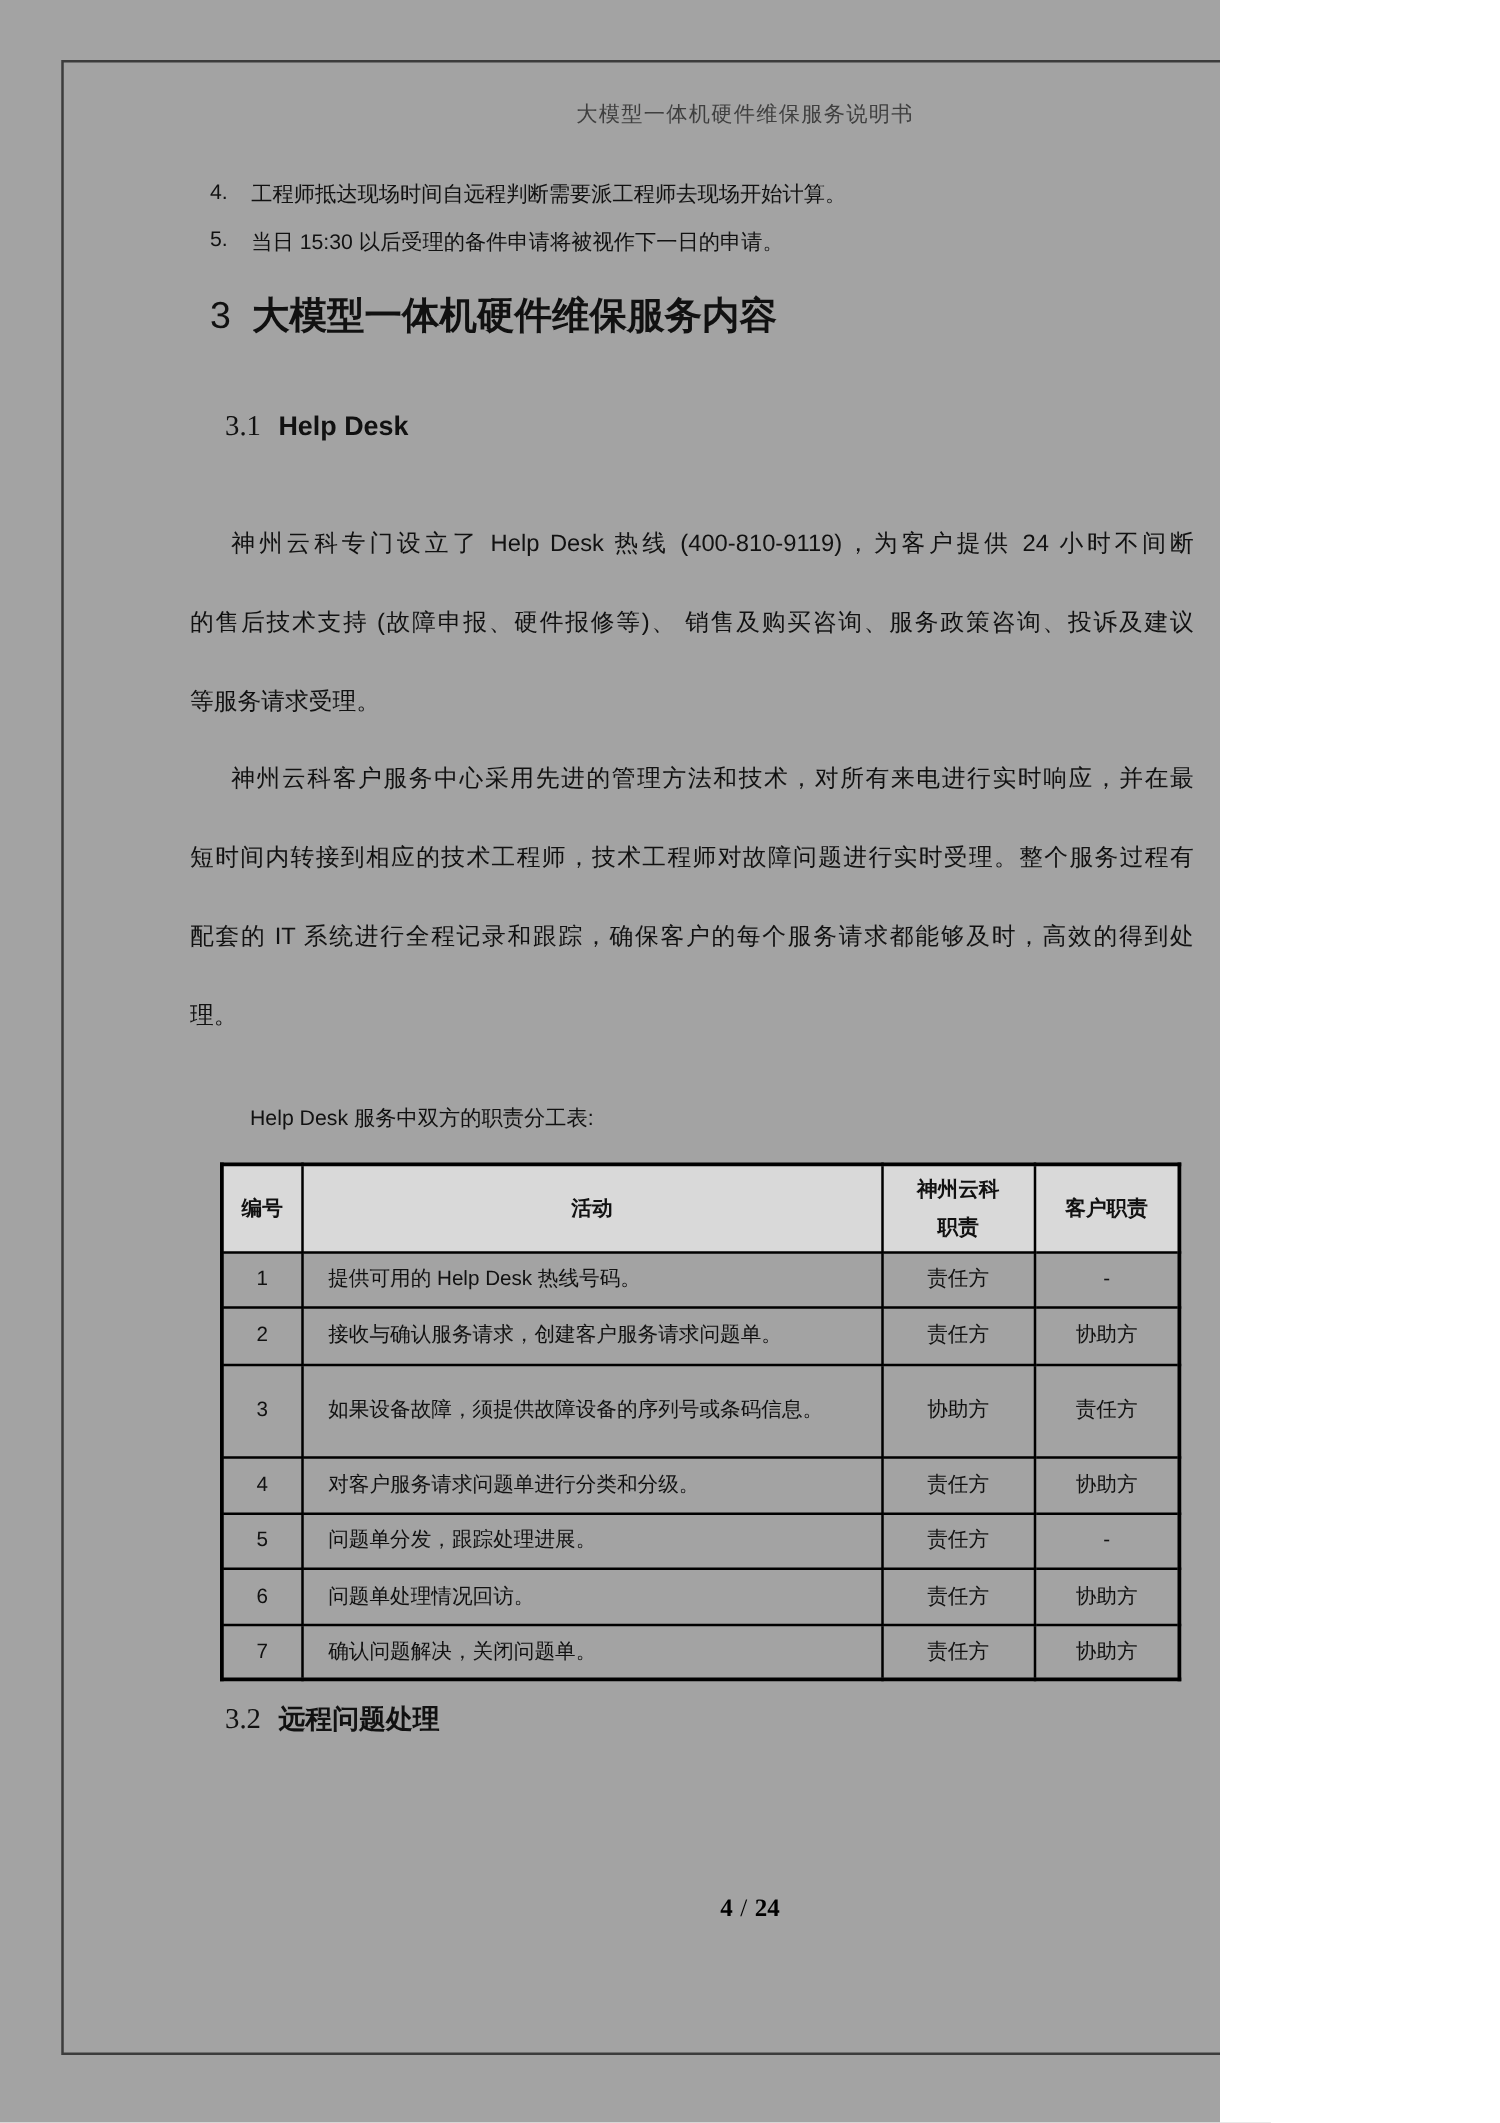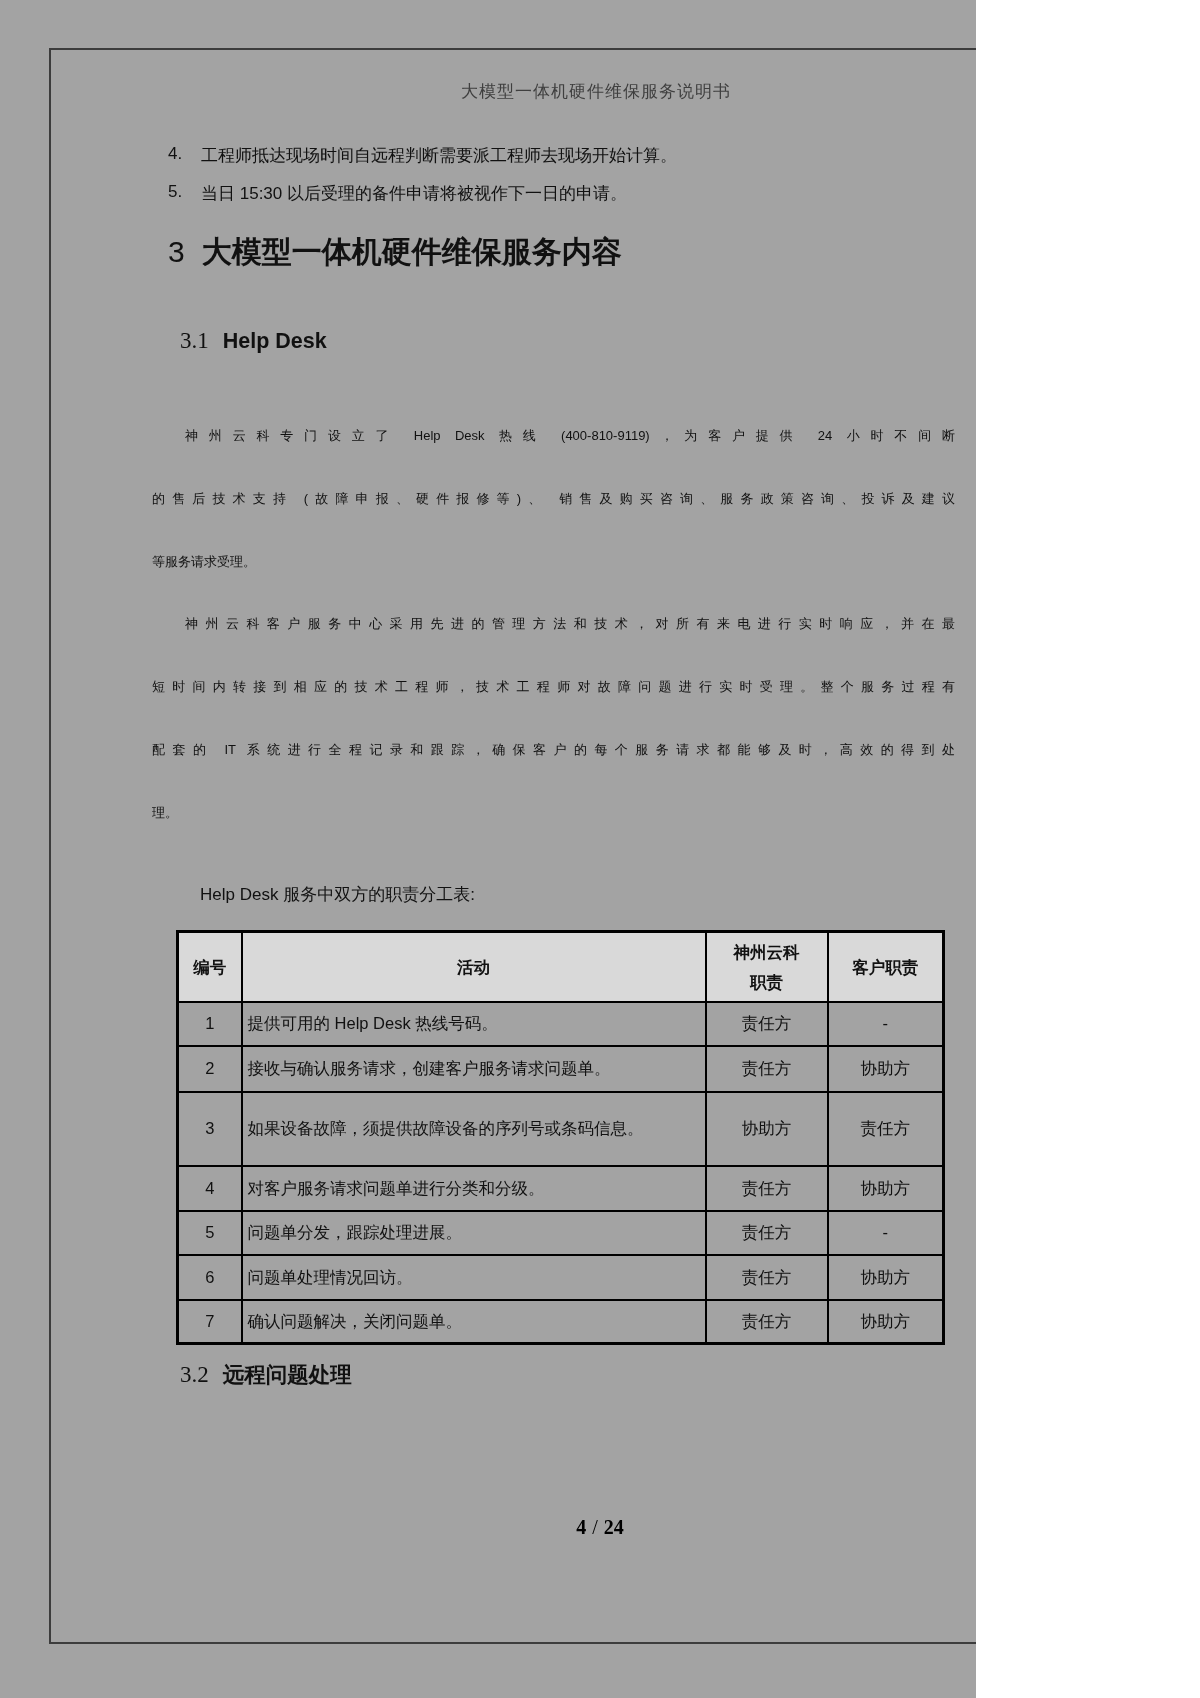--- a/index.html
+++ b/index.html
@@ -43,21 +43,21 @@
   .h2-num{font-family:"Liberation Serif",serif;font-size:23px;font-weight:400;}
   .h2-title{font-size:21.5px;font-weight:700;margin-left:14px;}
   .s31{top:328px;}
   .s32{top:1360px;}
   .para{position:absolute;left:152px;width:803px;}
   .p1{top:404px;}
   .p2{top:592px;}
   .p3{top:1452px;}
   .pline{
     height:63px;line-height:63px;
-    font-size:13px;
+    font-size:19px;
     text-align:left;
     overflow:visible;
   }
   .jline{text-align:justify;text-align-last:justify;}
   .indent{padding-left:33px;}
   .caption{
     position:absolute;left:200px;top:883px;
     font-size:17px;
   }
   table.duty-table{
@@ -83,21 +83,21 @@
     text-align:center;vertical-align:middle;
     height:70px;
     line-height:30px;
   }
   .duty-table tbody td{
     vertical-align:middle;
     text-align:center;
     line-height:29px;
   }
   .duty-table td.t-act{
-    text-align:left;padding-left:5px;padding-right:10px;
+    text-align:left;padding-left:20px;padding-right:10px;
   }
   .duty-table tbody tr:nth-child(1){height:44px;}
   .duty-table tbody tr:nth-child(2){height:46px;}
   .duty-table tbody tr:nth-child(3){height:74px;}
   .duty-table tbody tr:nth-child(4){height:45px;}
   .duty-table tbody tr:nth-child(5){height:44px;}
   .duty-table tbody tr:nth-child(6){height:45px;}
   .duty-table tbody tr:nth-child(7){height:44px;}
   .footer{
     position:absolute;left:0;top:1516px;width:1200px;

